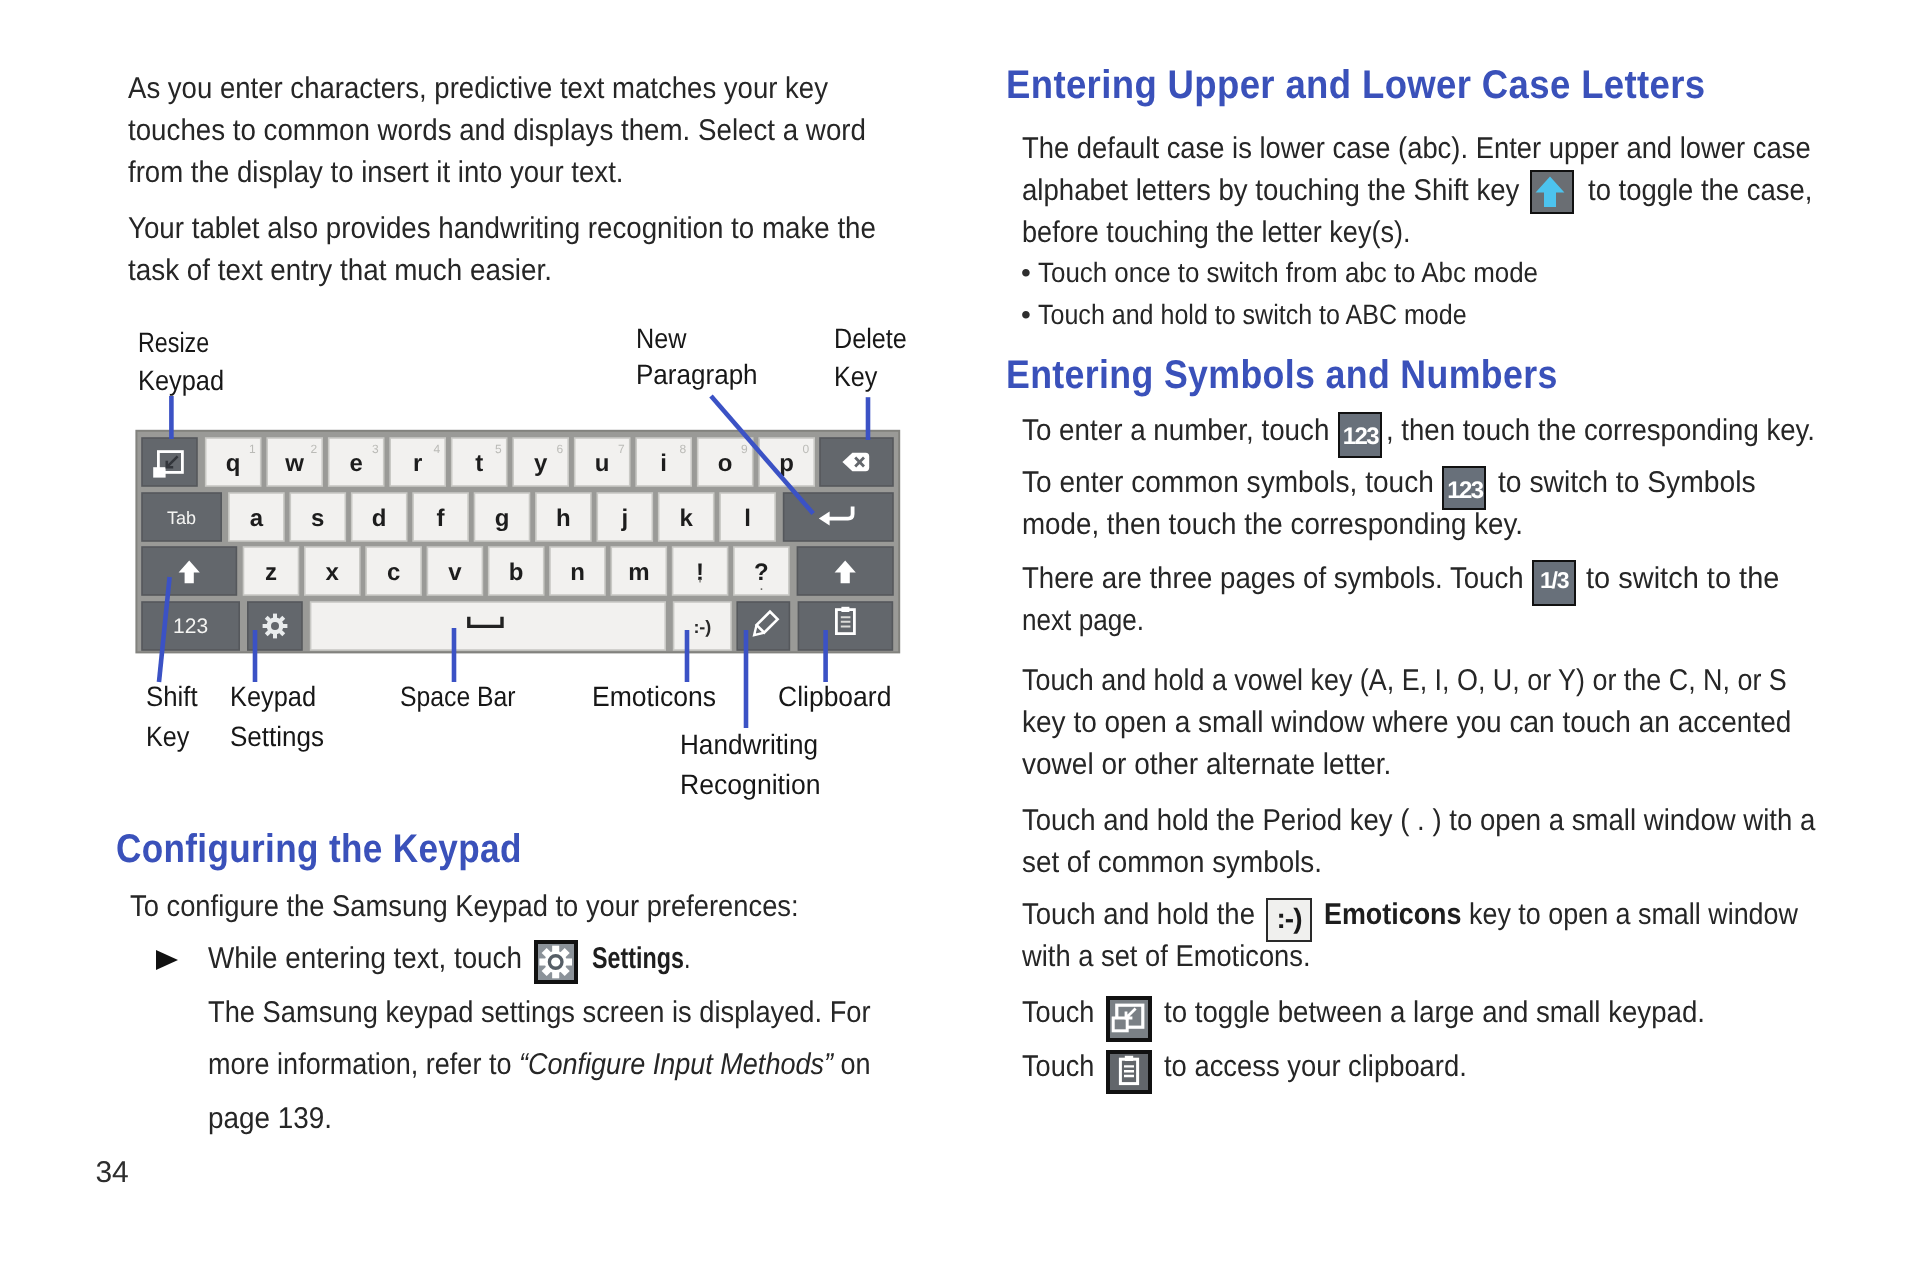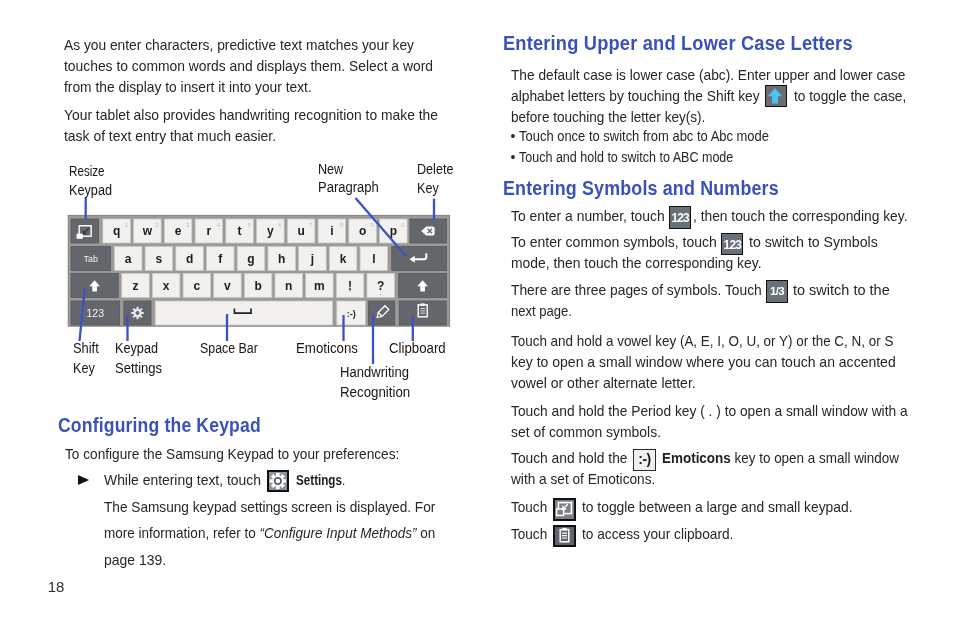--- a/index.html
+++ b/index.html
@@ -60,21 +60,21 @@
 <div class="t" style="left:104.1px;top:468.6px;font-size:15px;color:#262626;line-height:21px;transform:scaleX(0.9275);">While entering text, touch</div>
 
 <div class="t" style="left:295.6px;top:468.6px;font-size:15px;font-weight:700;color:#1e1e1e;line-height:21px;transform:scaleX(0.7765);">Settings<span style="font-weight:400">.</span></div>
 
 <div class="t" style="left:104.1px;top:493.9px;font-size:15px;color:#262626;line-height:26.5px;transform:scaleX(0.9093);">The Samsung keypad settings screen is displayed. For</div>
 
 <div class="t" style="left:104.1px;top:520.4px;font-size:15px;color:#262626;line-height:26.5px;transform:scaleX(0.901);">more information, refer to <i>“Configure Input Methods”</i> on</div>
 
 <div class="t" style="left:104.1px;top:546.9px;font-size:15px;color:#262626;line-height:26.5px;transform:scaleX(0.9291);">page 139.</div>
 
-<div class="t" style="left:47.7px;top:576.0px;font-size:15px;color:#2e2e2e;line-height:21px;transform:scaleX(1.0);">18</div>
+<div class="t" style="left:47.7px;top:576.0px;font-size:15px;color:#2e2e2e;line-height:21px;transform:scaleX(1.0);">34</div>
 
 <div class="t" style="left:503px;top:31.0px;font-size:20px;font-weight:700;color:#3a51ba;letter-spacing:.2px;line-height:24px;transform:scaleX(0.9131);">Entering Upper and Lower Case Letters</div>
 
 <div class="t" style="left:510.5px;top:63.5px;font-size:15px;color:#262626;line-height:21px;transform:scaleX(0.913);">The default case is lower case (abc). Enter upper and lower case</div>
 
 <div class="t" style="left:510.5px;top:84.5px;font-size:15px;color:#262626;line-height:21px;transform:scaleX(0.9205);">alphabet letters by touching the Shift key</div>
 
 <div class="t" style="left:793.5px;top:84.5px;font-size:15px;color:#262626;line-height:21px;transform:scaleX(0.9152);">to toggle the case,</div>
 
 <div class="t" style="left:510.5px;top:105.5px;font-size:15px;color:#262626;line-height:21px;transform:scaleX(0.9032);">before touching the letter key(s).</div>

